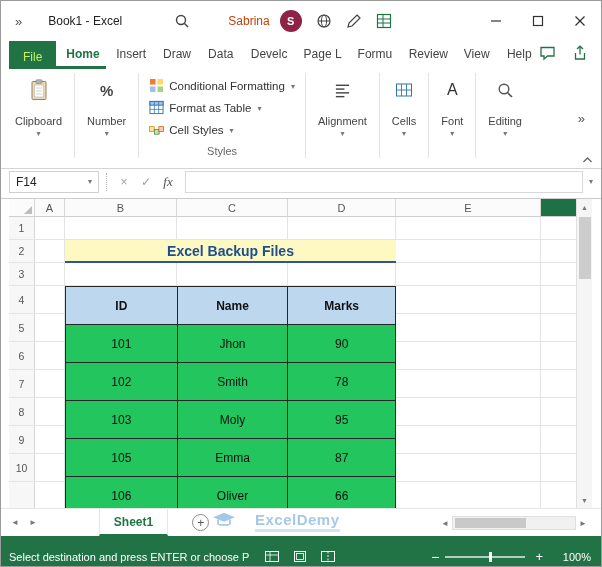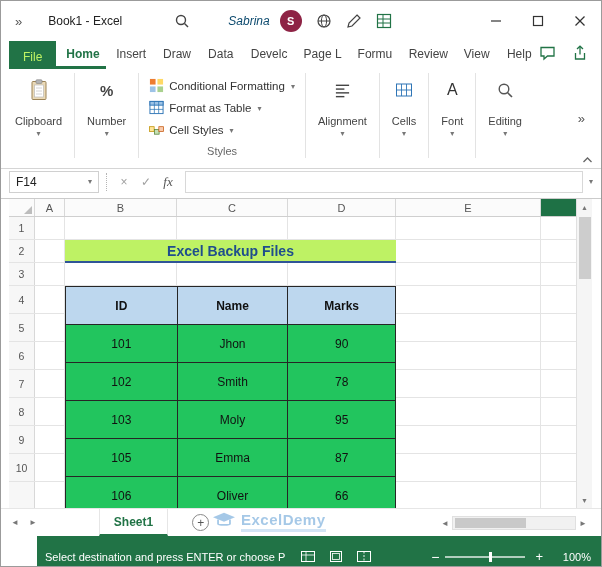--- a/index.html
+++ b/index.html
@@ -4,21 +4,21 @@
 <style>
   * { box-sizing: border-box; margin: 0; padding: 0; }
   body { font-family: "Liberation Sans", sans-serif; background: #fff; }
   .window { position: relative; width: 602px; height: 567px; border: 1px solid #9b9b9b; background: #fff; overflow: hidden; }
 
   
   .titlebar { height: 40px; display: flex; align-items: center; font-size: 12px; color: #333; background: #fff; }
   .qat-chevron { margin-left: 14px; font-size: 13px; color: #555; cursor: default; }
   .tb-title { margin-left: 26px; color: #222; }
   .tb-search { margin-left: 52px; display: flex; align-items: center; }
-  .tb-user { margin-left: 38px; color: #0c4a6e; font-style: italic; }
+  .tb-user { margin-left: 38px; color: #c2410c; }
   .tb-avatar { margin-left: 10px; width: 22px; height: 22px; border-radius: 50%; background: #8E2345; color: #fff; font-size: 11px; font-weight: 700; display: flex; align-items: center; justify-content: center; }
   .tb-ico { margin-left: 14px; display: flex; align-items: center; }
   .win-btn { width: 42px; height: 100%; display: flex; align-items: center; justify-content: center; }
   .win-btn.first { margin-left: auto; }
 
   
   .tabrow { height: 28px; display: flex; align-items: stretch; background: #fff; }
   .file-tab { margin-left: 8px; background: #217346; color: #bef264; font-size: 12px; padding: 16px 14px; display: flex; align-items: center; }
   .tab { font-size: 12px; color: #444; padding: 0 10px; display: flex; align-items: center; border-bottom: 3px solid transparent; white-space: nowrap; overflow: hidden; }
   .tab.active { color: #217346; font-weight: 700; border-bottom-color: #217346; }
@@ -59,46 +59,46 @@
   .corner { width: 26px; border-right: 1px solid #d8d8d8; position: relative; }
   .corner .tri { position: absolute; right: 2px; bottom: 2px; width: 0; height: 0; border-left: 8px solid transparent; border-bottom: 8px solid #bdbdbd; }
   .ch { display: flex; align-items: center; justify-content: center; font-size: 11px; color: #555; border-right: 1px solid #d8d8d8; }
   .c-a { width: 30px; } .c-b { width: 112px; } .c-c { width: 111px; } .c-d { width: 108px; } .c-e { width: 145px; } .c-f { width: 35px; }
   .c-f.sel { background: #1E7145; border-right: none; }
   .g-row { display: flex; border-bottom: 1px solid #e4e4e4; background-repeat: no-repeat; background-size: 1px 100%;
     background-image: linear-gradient(#e4e4e4,#e4e4e4), linear-gradient(#e4e4e4,#e4e4e4), linear-gradient(#e4e4e4,#e4e4e4), linear-gradient(#e4e4e4,#e4e4e4), linear-gradient(#e4e4e4,#e4e4e4);
     background-position: 55px 0, 167px 0, 278px 0, 386px 0, 531px 0; }
   .r23 { height: 23px; } .r28 { height: 28px; } .r26 { height: 26px; border-bottom: none; }
   .rh { width: 26px; background: #f7f7f7; border-right: 1px solid #d8d8d8; display: flex; align-items: center; justify-content: center; font-size: 10.5px; color: #555; }
-  .title-banner { position: absolute; left: 56px; top: 41px; width: 331px; height: 23px; background: #bef264; border-bottom: 2px solid #2F5597; color: #1F4E8C; font-weight: 700; font-size: 14px; display: flex; align-items: center; justify-content: center; }
+  .title-banner { position: absolute; left: 56px; top: 41px; width: 331px; height: 23px; background: #fef9c3; border-bottom: 2px solid #2F5597; color: #1F4E8C; font-weight: 700; font-size: 14px; display: flex; align-items: center; justify-content: center; }
   .xtable { position: absolute; left: 56px; top: 87px; width: 331px; border-left: 1px solid #262626; border-top: 1px solid #262626; }
   .trow { display: flex; height: 38px; }
   .tc { display: flex; align-items: center; justify-content: center; font-size: 12px; color: #111; background: #22c55e; border-right: 1px solid #262626; border-bottom: 1px solid #262626; }
   .tc.w1 { width: 112px; } .tc.w2 { width: 111px; } .tc.w3 { width: 108px; }
   .thead .tc { background: #BDD7EE; font-weight: 700; }
   .vscroll { position: absolute; left: 575px; top: 0; width: 16px; height: 309px; background: #f5f5f5; border-left: 1px solid #e0e0e0; display: flex; flex-direction: column; align-items: center; }
   .vs-btn { height: 16px; font-size: 7px; color: #777; display: flex; align-items: center; }
   .vs-thumb { width: 12px; height: 62px; background: #cdcdcd; margin-top: 2px; }
   .vs-fill { flex: 1; }
 
   
   .sheetbar { position: relative; height: 28px; display: flex; align-items: center; background: #fff; border-top: 1px solid #e6e6e6; }
   .sb-nav { margin-left: 10px; font-size: 8px; color: #777; }
   .sheet-tab { margin-left: 62px; height: 100%; padding: 0 14px; display: flex; align-items: center; font-size: 12px; font-weight: 700; color: #217346; border-bottom: 2px solid #217346; border-left: 1px solid #e6e6e6; border-right: 1px solid #e6e6e6; background: #fff; }
   .add-sheet { margin-left: 24px; width: 17px; height: 17px; border: 1px solid #8a8a8a; border-radius: 50%; color: #555; font-size: 12px; display: flex; align-items: center; justify-content: center; line-height: 1; }
-  .watermark { position: absolute; left: 212px; top: 2px; display: flex; align-items: center; gap: 6px; opacity: 0.9; pointer-events: none; }
+  .watermark { position: absolute; left: 212px; top: 2px; display: flex; align-items: center; gap: 20px; opacity: 0.9; pointer-events: none; }
   .wm-text { font-size: 15px; font-weight: 700; color: #9CC3E5; letter-spacing: 0.5px; }
   .wm-bar { height: 3px; background: #cfe3f4; margin-top: 1px; }
   .hscroll { position: absolute; right: 11px; top: 5px; width: 152px; height: 18px; display: flex; align-items: center; }
   .hs-btn { font-size: 8px; color: #777; padding: 0 3px; }
   .h-track { flex: 1; height: 14px; background: #f1f1f1; border: 1px solid #e0e0e0; display: flex; align-items: center; }
   .h-thumb { width: 58%; height: 10px; background: #c9c9c9; margin-left: 2px; }
 
   
-  .statusbar { height: 30px; background: #217346; color: #fff; display: flex; align-items: center; font-size: 11px; padding: 11px 10px 0 8px; margin-left: 36px; }
+  .statusbar { height: 30px; background: #217346; color: #fff; display: flex; align-items: center; font-size: 11px; padding: 11px 10px 0 8px; }
   .sb-msg { white-space: nowrap; }
   .view-ico { margin-left: 14px; display: flex; align-items: center; }
   .view-ico.firstv { margin-left: 16px; }
   .zoom-out { margin-left: auto; font-size: 14px; padding: 0 6px; }
   .zoom-track { width: 80px; height: 2px; background: rgba(255,255,255,0.65); position: relative; }
   .zoom-thumb { position: absolute; left: 55%; top: -4px; width: 3px; height: 10px; background: #fff; }
   .zoom-in { font-size: 13px; padding: 0 6px; margin-left: 4px; }
   .zoom-pct { width: 42px; text-align: right; }
 </style>
 </head>

